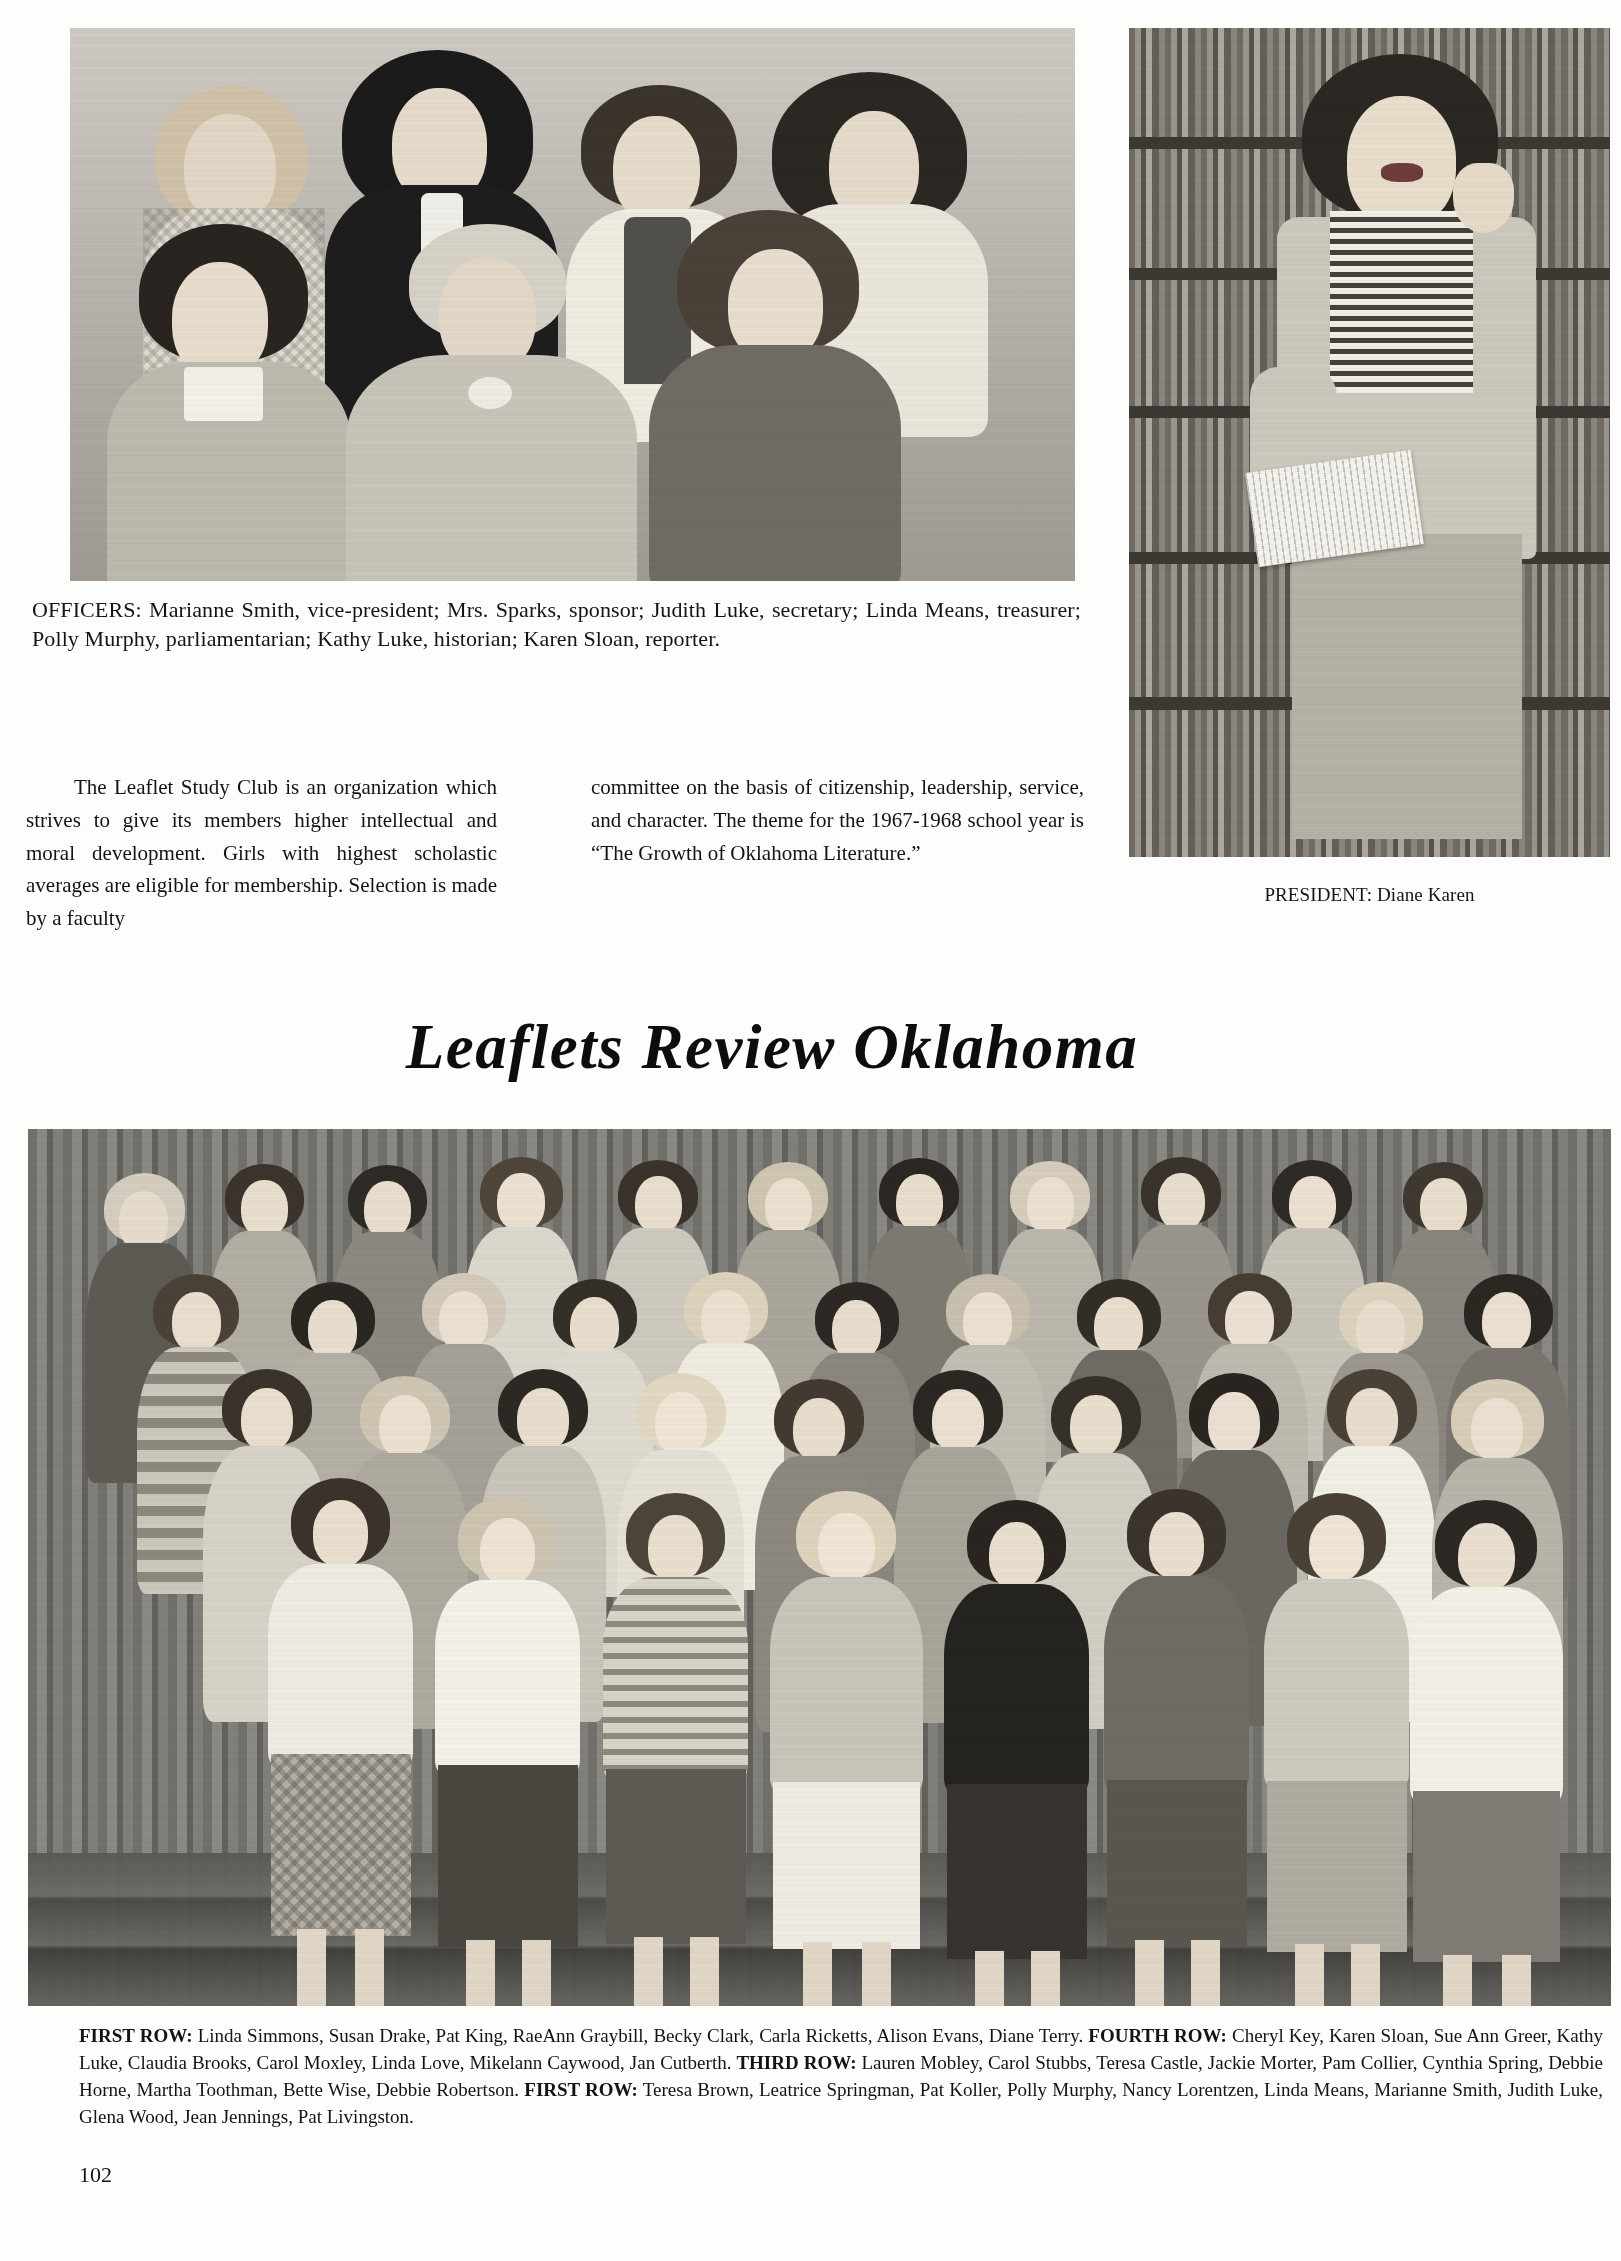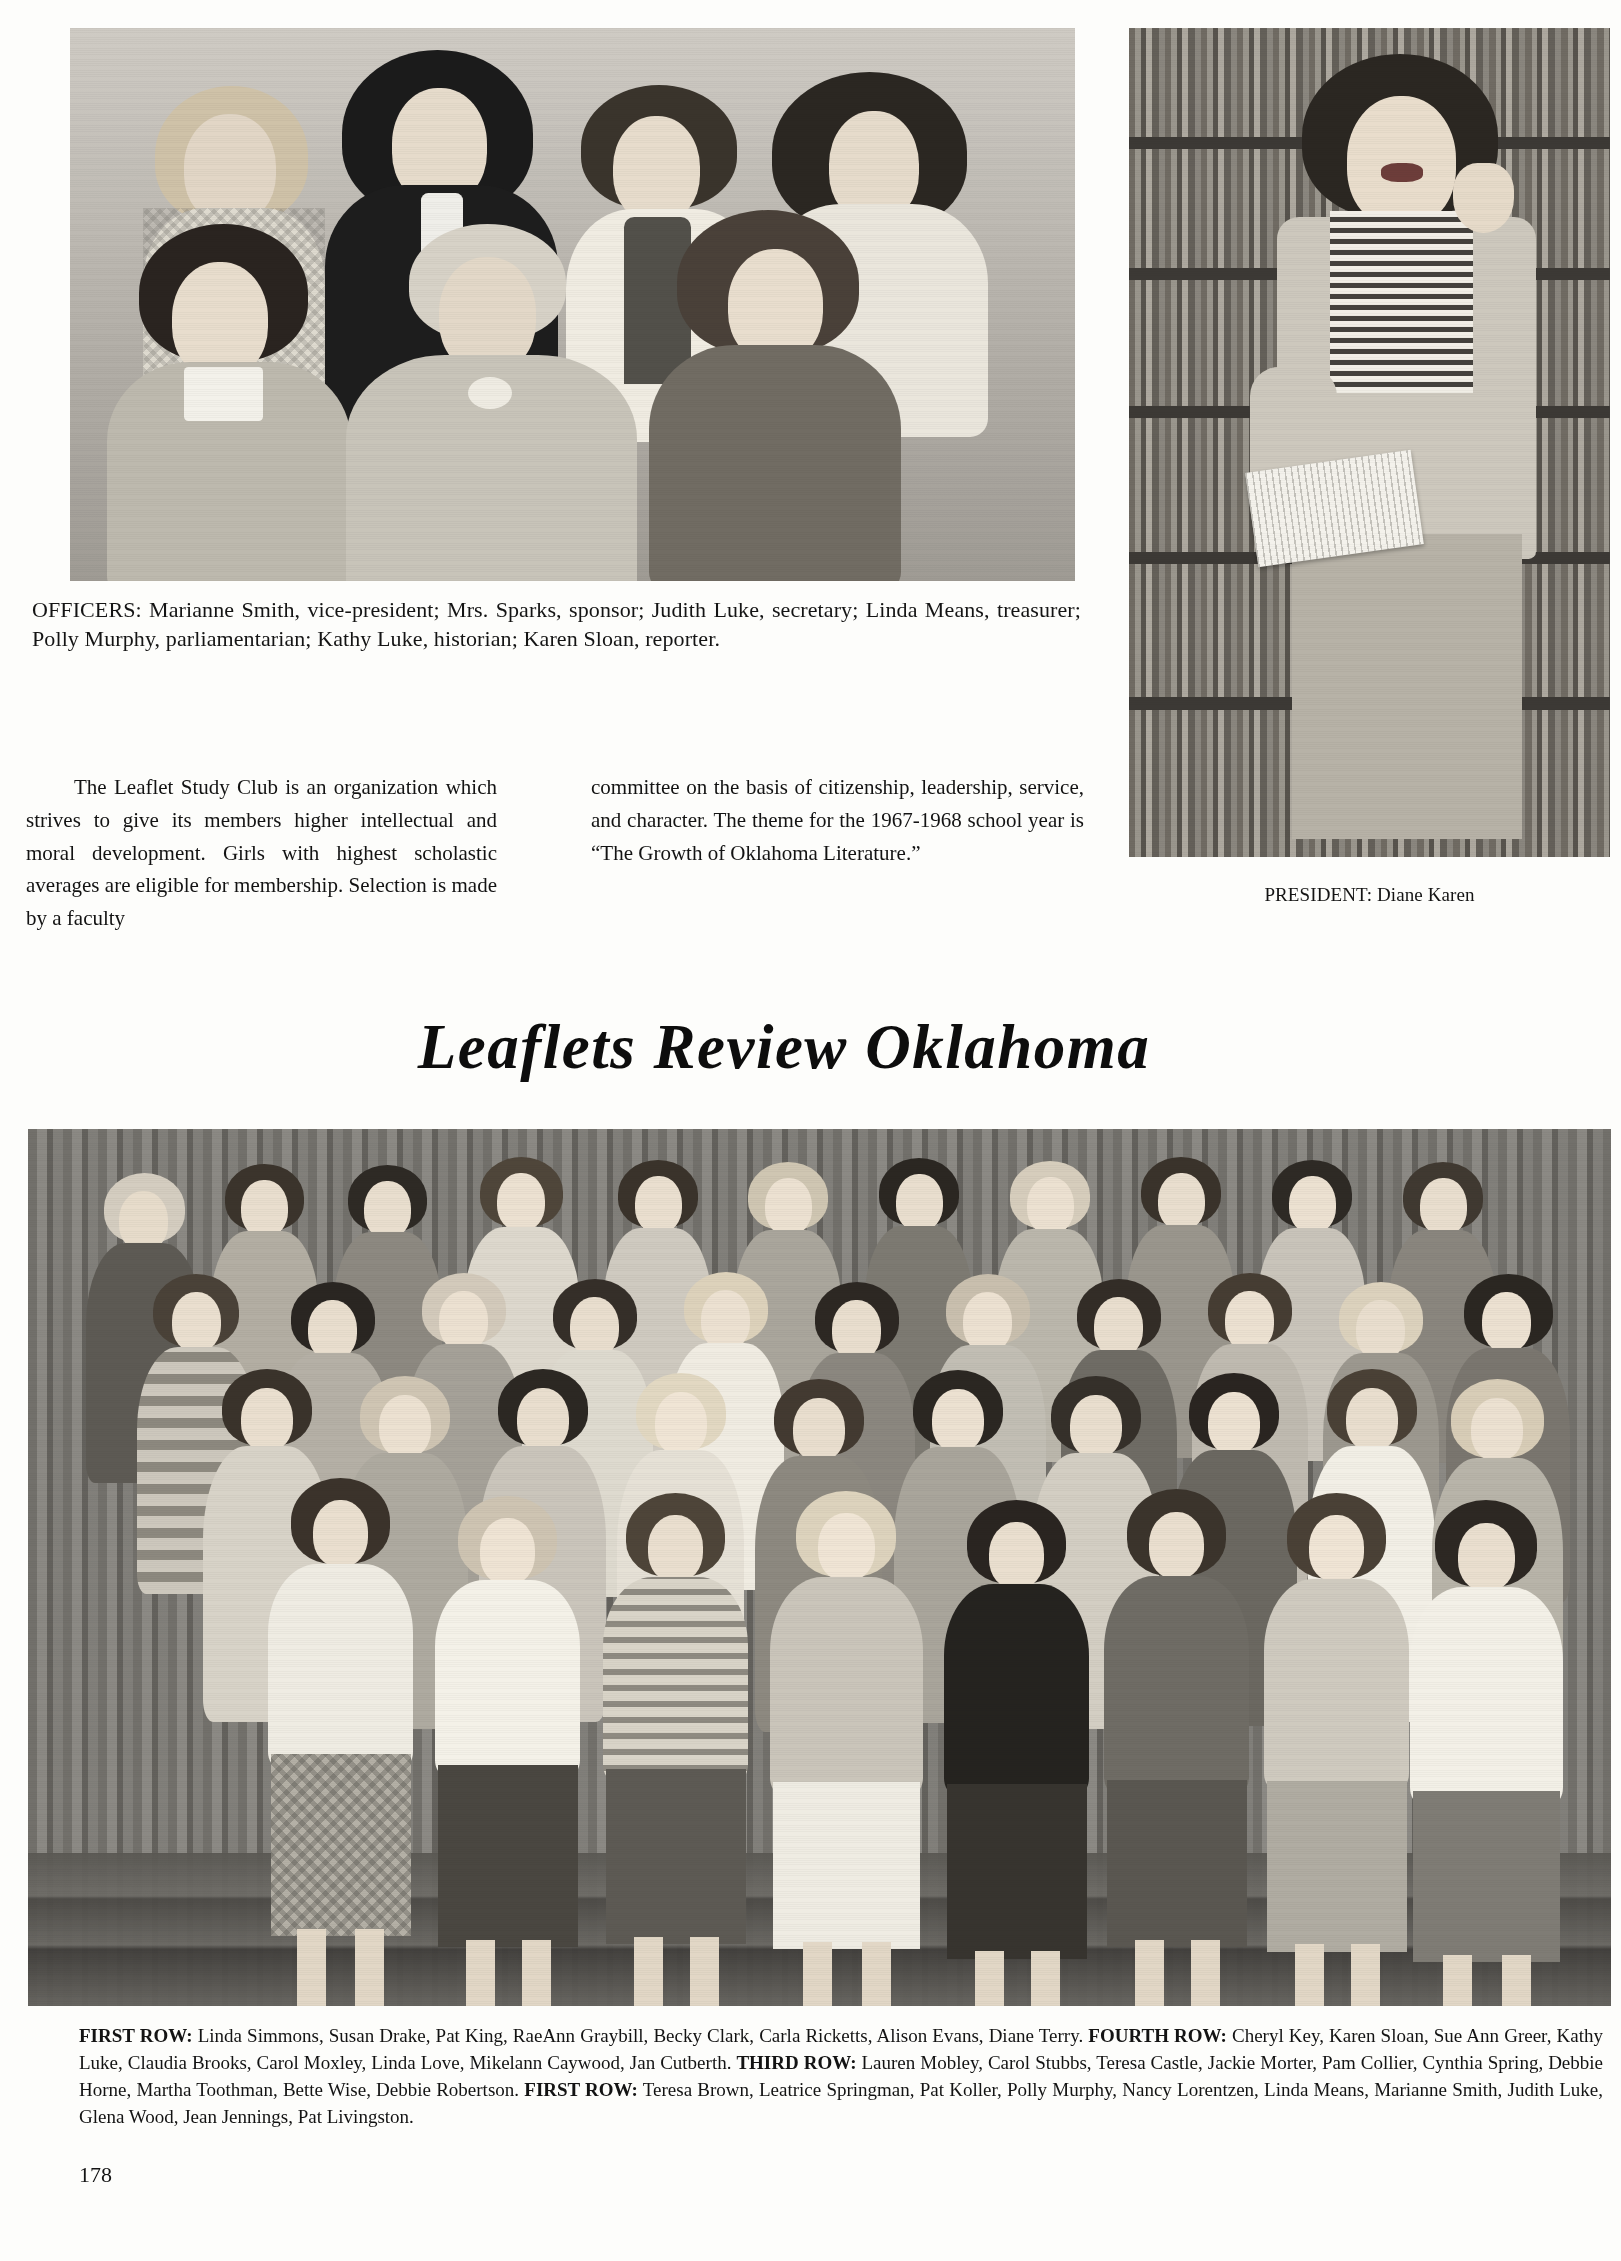--- a/index.html
+++ b/index.html
@@ -112,21 +112,20 @@
     left: 0;
     top: 1011px;
     width: 1544px;
     text-align: center;
     font-family: "Liberation Serif", serif;
     font-style: italic;
     font-weight: 700;
     font-size: 63px;
     letter-spacing: 1.5px;
     color: #0d0d0d;
-    padding-left: 12px;
   }
 
   
   .group-photo {
     position: absolute;
     left: 28px;
     top: 1129px;
     width: 1583px;
     height: 877px;
     background: #8e8b85;
@@ -521,16 +520,16 @@
     <span style="font-weight:700;">FIRST ROW:</span>
     <span>Linda Simmons, Susan Drake, Pat King, RaeAnn Graybill, Becky Clark, Carla Ricketts, Alison Evans, Diane Terry.</span>
     <span style="font-weight:700;">FOURTH ROW:</span>
     <span>Cheryl Key, Karen Sloan, Sue Ann Greer, Kathy Luke, Claudia Brooks, Carol Moxley, Linda Love, Mikelann Caywood, Jan Cutberth.</span>
     <span style="font-weight:700;">THIRD ROW:</span>
     <span>Lauren Mobley, Carol Stubbs, Teresa Castle, Jackie Morter, Pam Collier, Cynthia Spring, Debbie Horne, Martha Toothman, Bette Wise, Debbie Robertson.</span>
     <span style="font-weight:700;">FIRST ROW:</span>
     <span>Teresa Brown, Leatrice Springman, Pat Koller, Polly Murphy, Nancy Lorentzen, Linda Means, Marianne Smith, Judith Luke, Glena Wood, Jean Jennings, Pat Livingston.</span>
   </div>
 
-  <div class="page-number">178</div>
+  <div class="page-number">102</div>
 
 </div>
 
 
 </body></html>

